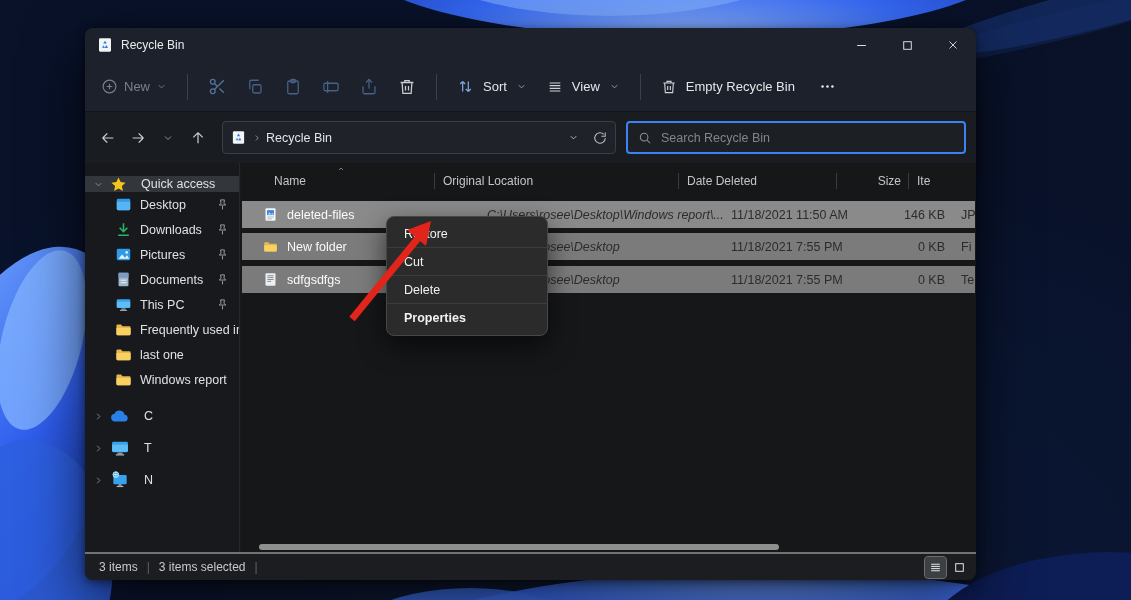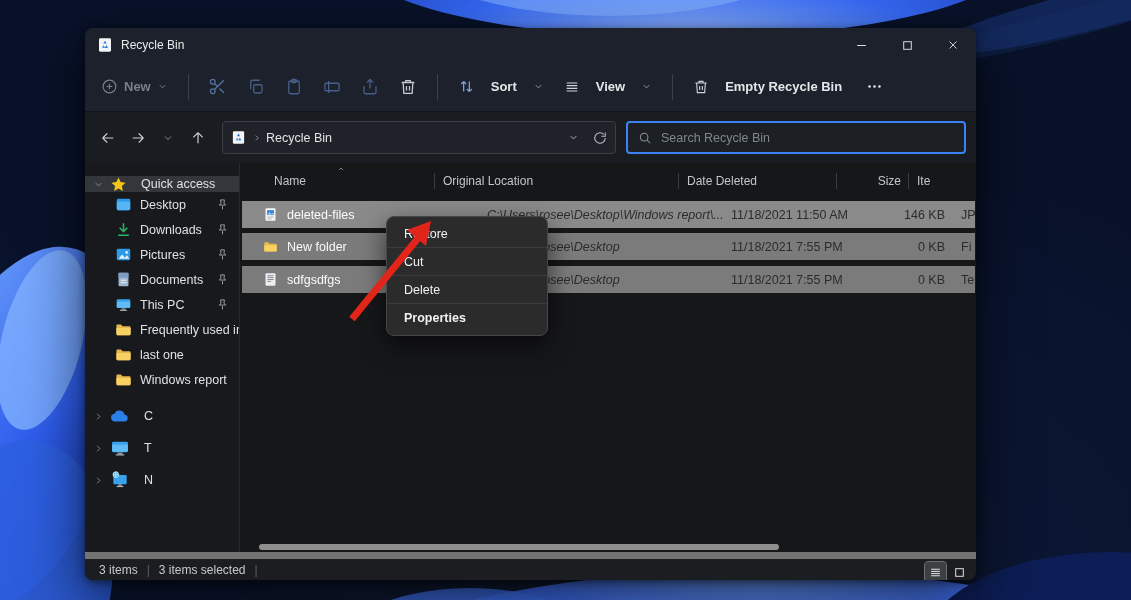--- a/index.html
+++ b/index.html
@@ -14,28 +14,28 @@
     box-shadow:0 22px 60px rgba(0,0,0,.65), 0 2px 8px rgba(0,0,0,.5); }
 
   .titlebar { position:absolute; left:0; top:0; right:0; height:34px; background:#1c212b;
     display:flex; align-items:center; }
   .app-ico { width:16px; height:16px; margin-left:12px; }
   .title-text { color:#e9eaec; font-size:12px; margin-left:8px; }
   .win-controls { position:absolute; right:0; top:0; height:34px; display:flex; }
   .wc-btn { width:46px; height:34px; display:flex; align-items:center; justify-content:center; color:#dadde1; }
 
   .toolbar { position:absolute; left:0; top:34px; right:0; height:50px; background:#1c212b;
-    display:flex; align-items:center; border-bottom:1px solid #111521;font-weight:bold; }
+    display:flex; align-items:center; border-bottom:1px solid #111521; }
   .tb-sep { width:1px; height:26px; background:#39414f; margin:0 10px; }
   .tb-new { display:flex; align-items:center; gap:6px; color:#79808c; font-size:13px; padding:0 10px 0 16px; }
   .tb-ic { width:38px; height:34px; display:flex; align-items:center; justify-content:center; border-radius:4px; }
   .blue-ic { color:#53719c; }
   .blue-ic2 { color:#47618a; }
   .white-ic { color:#c9cdd2; }
-  .tb-drop { display:flex; align-items:center; gap:16px; color:#e4e6e9; font-size:13px; padding:0 10px; }
+  .tb-drop { display:flex; align-items:center; gap:9px; color:#e4e6e9; font-size:13px; padding:0 10px; }
   .tb-dots { color:#e4e6e9; padding:0 14px; display:flex; align-items:center; }
 
   .navrow { position:absolute; left:0; top:84px; right:0; height:51px; background:#191c21;
     display:flex; align-items:center; }
   .nav-btn { width:30px; height:32px; display:flex; align-items:center; justify-content:center; color:#ccd0d5; }
   .nav-btn.dim { color:#8d939b; }
   .addressbox { position:absolute; left:137px; top:9px; width:394px; height:33px; background:#1f2329;
     border:1px solid #3a3f47; border-radius:4px; display:flex; align-items:center; padding:0 8px; }
   .addr-crumb { color:#e2e4e7; font-size:12.5px; margin-left:4px; }
   .addr-right { margin-left:auto; display:flex; align-items:center; gap:14px; color:#b9bdc3; }
@@ -80,21 +80,21 @@
   .fc-date { width:158px; padding-left:8px; color:#2a2c2f; }
   .fc-size { width:72px; text-align:right; padding-right:8px; color:#2a2c2f; }
   .fc-type { flex:1; padding-left:8px; color:#2a2c2f; overflow:hidden; white-space:nowrap; }
   .row-ico { width:15px; height:15px; }
 
   .hscroll { position:absolute; left:0; right:0; top:379px; height:10px; }
   .hthumb { position:absolute; left:18px; top:2px; width:520px; height:6px; border-radius:3px; background:#8f8f8f; }
 
   
   .statusbar { position:absolute; left:0; right:0; bottom:0; height:28px; background:#1b1d20;
-    border-top:7px solid #737373; display:flex; align-items:center; color:#c7cacd; font-size:12px; }
+    border-top:2px solid #737373; display:flex; align-items:center; color:#c7cacd; font-size:12px; }
   .sb-sep { color:#5c6066; margin:0 9px; }
   .sb-left { margin-left:14px; display:flex; align-items:center; }
   .sb-toggles { position:absolute; right:6px; top:3px; display:flex; gap:3px; }
   .sb-tog { width:21px; height:21px; display:flex; align-items:center; justify-content:center;
     color:#e6e8ea; border-radius:3px; }
   .sb-tog.active { background:#3d4043; outline:1px solid #6b6e72; }
 
   
   .ctxmenu { position:absolute; left:301px; top:188px; width:162px; background:#2b2b2b;
     border:1px solid #474747; border-radius:8px; padding:3px 0;

